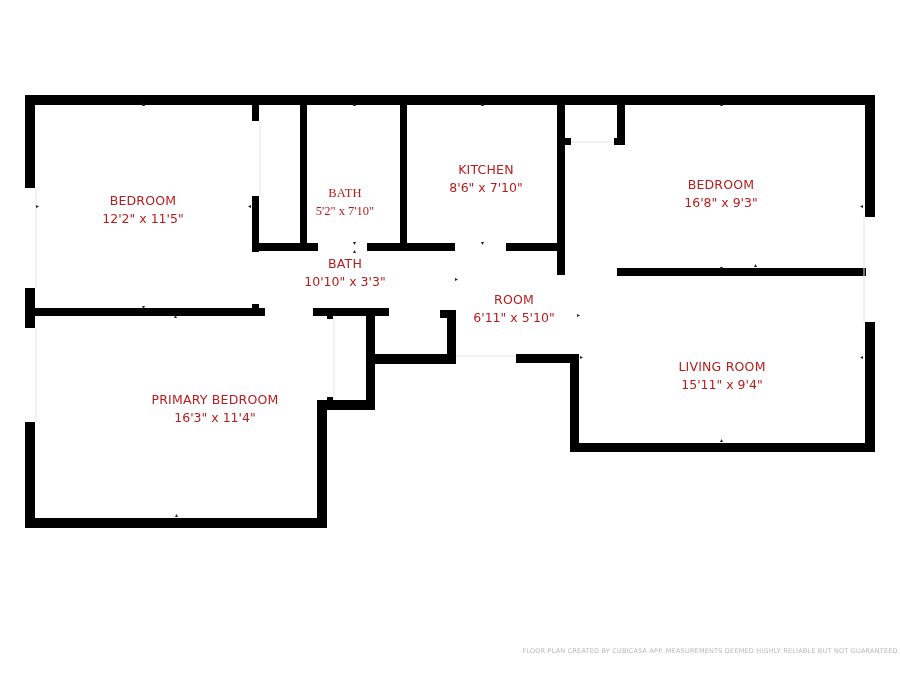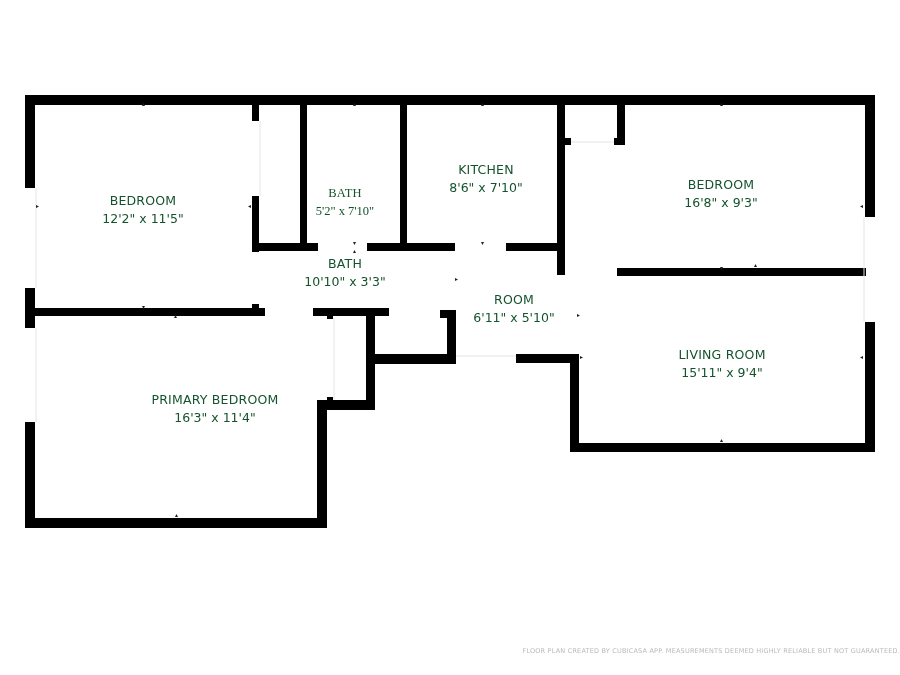--- a/index.html
+++ b/index.html
@@ -1,20 +1,20 @@
 <!DOCTYPE html>
 <html><head>
   <meta charset="utf-8">
   <style>
     html, body { margin: 0; padding: 0; background: #ffffff; }
     body { width: 900px; height: 675px; position: relative; overflow: hidden; font-family: "DejaVu Sans", sans-serif; }
     #plan { position: absolute; left: 0; top: 0; width: 900px; height: 675px; }
     .wall { fill: #000000; }
     .thin { stroke: #e4e4e4; stroke-width: 1; fill: none; }
-    .room-label { position: absolute; text-align: center; color: #14532d; transform: translate(-50%, -50%); white-space: nowrap; }
+    .room-label { position: absolute; text-align: center; color: #b91c1c; transform: translate(-50%, -50%); white-space: nowrap; }
     .room-name { font-size: 12.5px; letter-spacing: 0.2px; line-height: 18px; }
     .room-dim { font-size: 12.5px; line-height: 18px; }
     .tick { fill: #222; }
     #footer { position: absolute; left: 0; width: 900px; top: 647px; text-align: right; font-size: 6.5px; color: #b9b9b9; letter-spacing: 0.2px; }
   </style>
 </head>
 <body>
 
 <svg id="plan" viewBox="0 0 900 675" xmlns="http://www.w3.org/2000/svg">
 
@@ -115,21 +115,21 @@
   <div class="room-dim">16'8" x 9'3"</div>
 </div>
 <div class="room-label" style="left:345px; top:273px;">
   <div class="room-name">BATH</div>
   <div class="room-dim">10'10" x 3'3"</div>
 </div>
 <div class="room-label" style="left:514px; top:309px;">
   <div class="room-name">ROOM</div>
   <div class="room-dim">6'11" x 5'10"</div>
 </div>
-<div class="room-label" style="left:722px; top:364px;text-align:center;">
+<div class="room-label" style="left:722px; top:376px;text-align:center;">
   <div class="room-name">LIVING ROOM</div>
   <div class="room-dim">15'11" x 9'4"</div>
 </div>
 <div class="room-label" style="left:179px; top:409px;margin-left:36px;">
   <div class="room-name">PRIMARY BEDROOM</div>
   <div class="room-dim">16'3" x 11'4"</div>
 </div>
 
 <div id="footer">FLOOR PLAN CREATED BY CUBICASA APP. MEASUREMENTS DEEMED HIGHLY RELIABLE BUT NOT GUARANTEED.</div>
 

